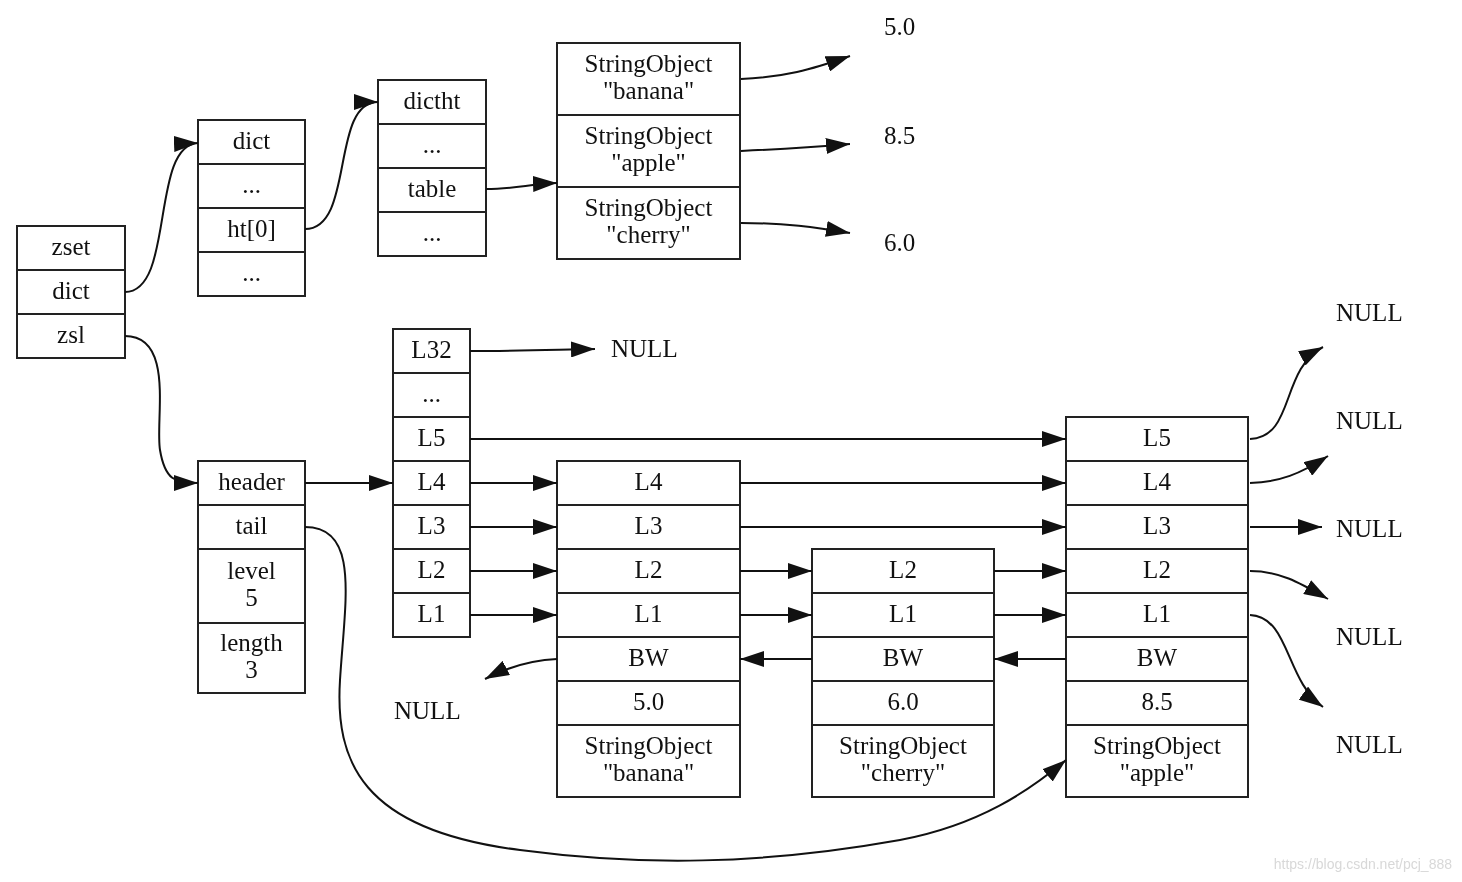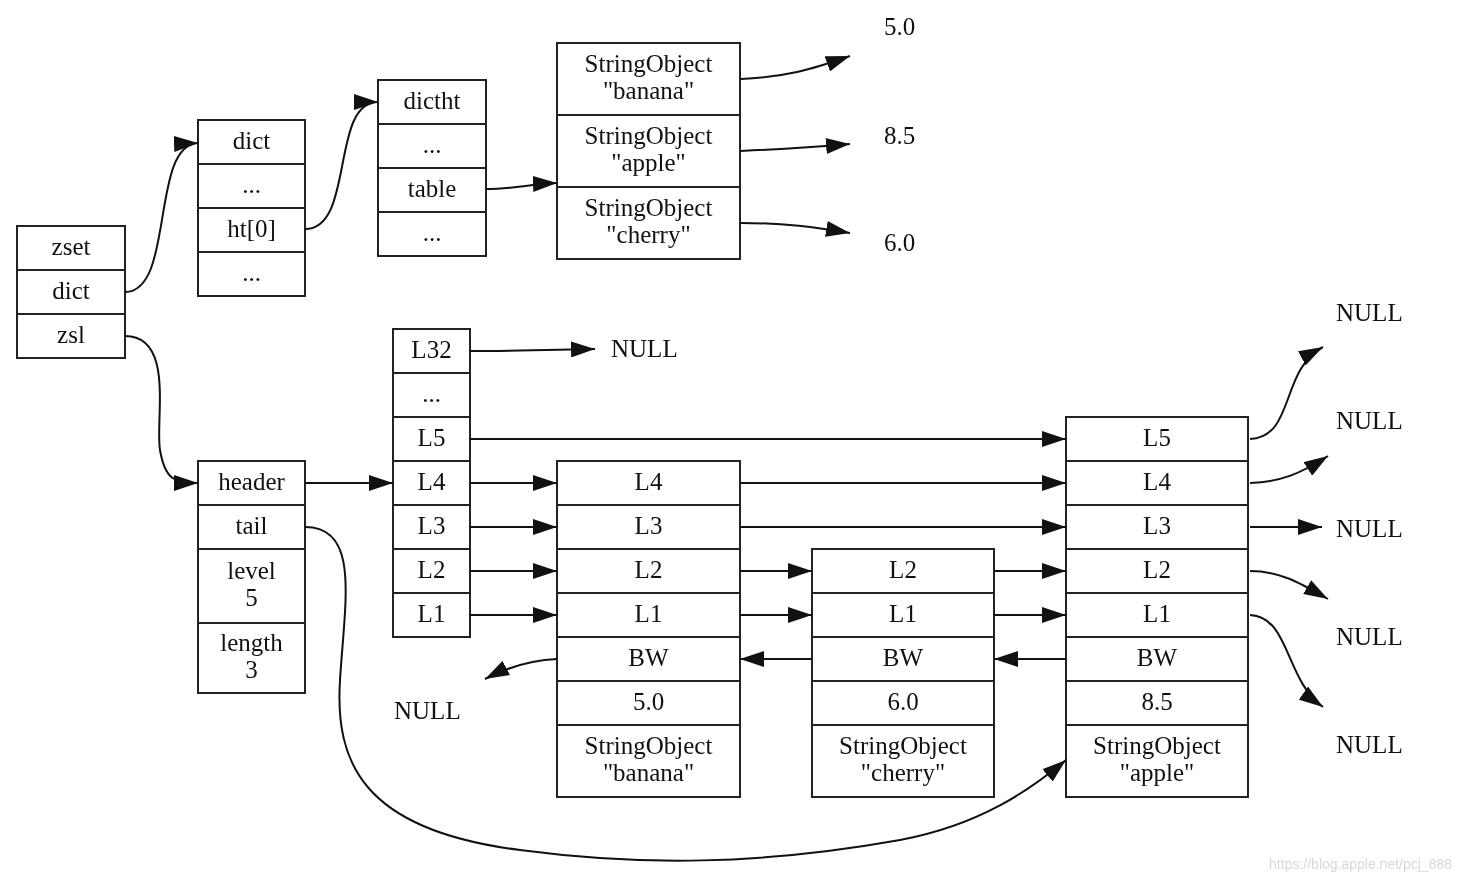--- a/index.html
+++ b/index.html
@@ -287,13 +287,13 @@
     <text class="free" x="611" y="357">NULL</text>
     <text class="free" x="394" y="719">NULL</text>
     <text class="free" x="1336" y="321">NULL</text>
     <text class="free" x="1336" y="429">NULL</text>
     <text class="free" x="1336" y="537">NULL</text>
     <text class="free" x="1336" y="645">NULL</text>
     <text class="free" x="1336" y="753">NULL</text>
   </g>
 </svg>
 
-<div class="wm">https://blog.apple.net/pcj_888</div>
+<div class="wm">https://blog.csdn.net/pcj_888</div>
 
 </body></html>

